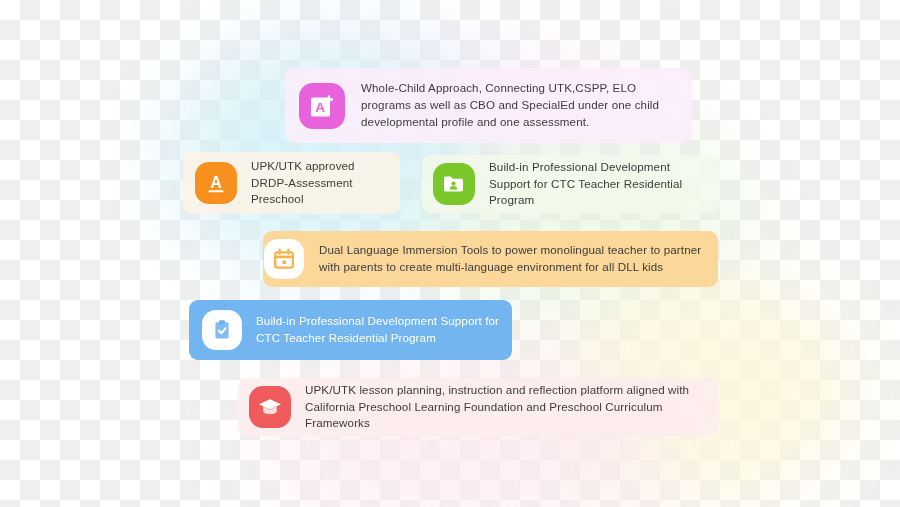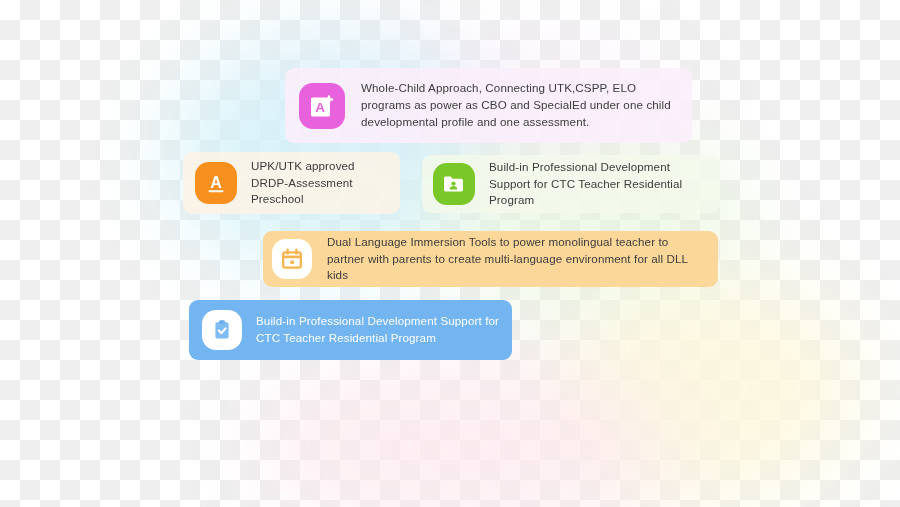--- a/index.html
+++ b/index.html
@@ -121,21 +121,21 @@
     width: 42px; height: 42px;
     background: #7ac729;
     margin-right: 14px;
   }
 
   
   #card-dual-language {
     left: 263px; top: 231px;
     width: 455px; height: 56px;
     background: #fbd79a;
-    padding: 0 10px 0 9px;
+    padding: 0 10px 0 1px;
   }
   #card-dual-language .icon-badge {
     width: 40px; height: 40px;
     background: #ffffff;
     margin-right: 15px;
   }
 
   
   #card-pd-blue {
     left: 189px; top: 300px;
@@ -180,21 +180,21 @@
   <div class="wash w-pink"></div>
 
   <div class="card" id="card-whole-child">
     <div class="icon-badge">
       <svg class="glyph" width="28" height="28" viewBox="0 0 28 28" aria-hidden="true">
         <rect x="3" y="5.5" width="19" height="19" rx="1.6" fill="#ffffff"></rect>
         <text x="12.2" y="20.2" font-family="Liberation Sans, sans-serif" font-size="13.5" font-weight="bold" fill="#e862dd" text-anchor="middle">A</text>
         <path d="M21 4.5 v6 M18 7.5 h6" stroke="#ffffff" stroke-width="2.4" stroke-linecap="round"></path>
       </svg>
     </div>
-    <div class="card-text">Whole-Child Approach, Connecting UTK,CSPP, ELO programs as power as CBO and SpecialEd under one child developmental profile and one assessment.</div>
+    <div class="card-text">Whole-Child Approach, Connecting UTK,CSPP, ELO programs as well as CBO and SpecialEd under one child developmental profile and one assessment.</div>
   </div>
 
   <div class="card" id="card-drdp">
     <div class="icon-badge">
       <svg class="glyph" width="26" height="26" viewBox="0 0 26 26" aria-hidden="true">
         <text x="13" y="18" font-family="Liberation Sans, sans-serif" font-size="16" font-weight="bold" fill="#ffffff" text-anchor="middle">A</text>
         <rect x="5.5" y="20.2" width="15" height="2.1" rx="1" fill="#ffffff"></rect>
       </svg>
     </div>
     <div class="card-text">UPK/UTK approved DRDP-Assessment Preschool</div>
@@ -228,14 +228,23 @@
     <div class="icon-badge">
       <svg class="glyph" width="24" height="24" viewBox="0 0 24 24" aria-hidden="true">
         <rect x="5.4" y="4.2" width="13.2" height="16.4" rx="1.8" fill="#7fbcf2"></rect>
         <rect x="9.1" y="2.2" width="5.8" height="3.6" rx="1.3" fill="#6aadea"></rect>
         <path d="M8.8 12.6l2.5 2.6 4.2-4.8" stroke="#ffffff" stroke-width="2.1" fill="none" stroke-linecap="round" stroke-linejoin="round"></path>
       </svg>
     </div>
     <div class="card-text">Build-in Professional Development Support for CTC Teacher Residential Program</div>
   </div>
 
+  <div class="card" id="card-lesson-planning">
+    <div class="icon-badge">
+      <svg class="glyph" width="26" height="26" viewBox="0 0 26 26" aria-hidden="true">
+        <path d="M13 5.2L24 10.3 13 15.4 2 10.3z" fill="#ffffff"></path>
+        <path d="M6.2 12.2v5.1c0 1.6 3.05 2.9 6.8 2.9s6.8-1.3 6.8-2.9v-5.1L13 15.9z" fill="#fbdede"></path>
+      </svg>
+    </div>
+    <div class="card-text">UPK/UTK lesson planning, instruction and reflection platform aligned with California Preschool Learning Foundation and Preschool Curriculum Frameworks</div>
+  </div>
 
 </div>
 
 </body></html>

